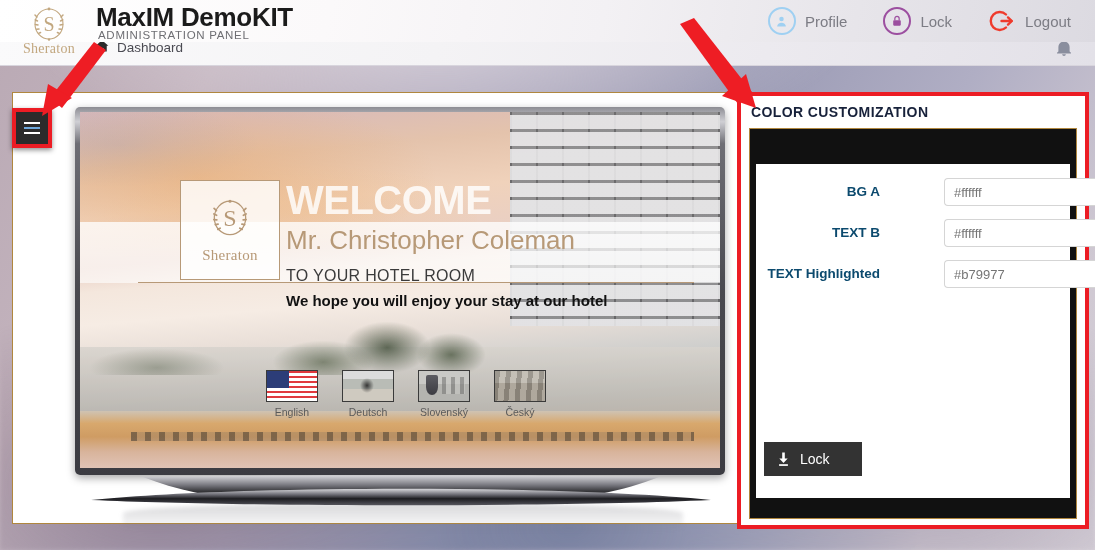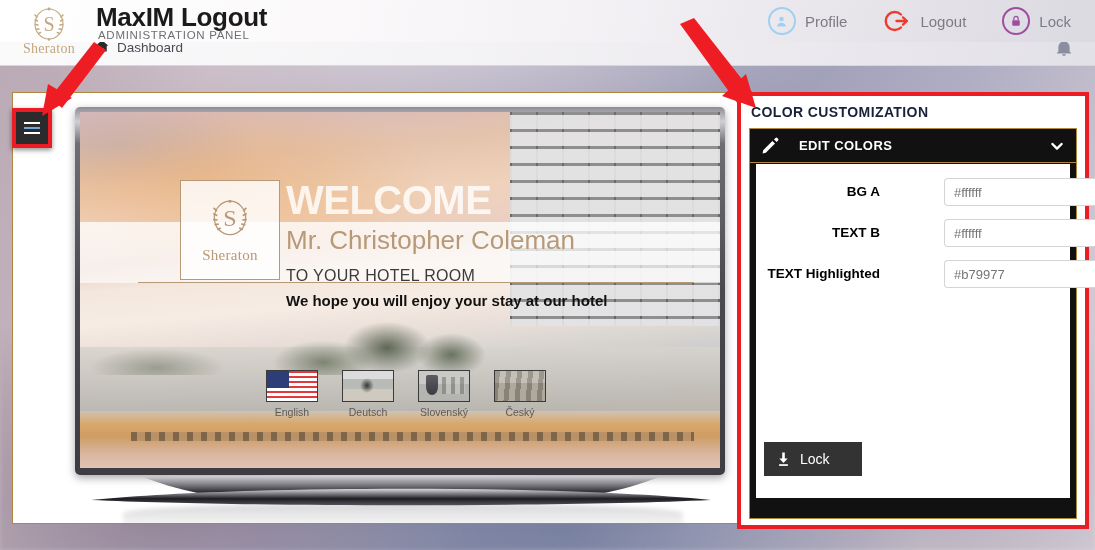--- a/index.html
+++ b/index.html
@@ -212,21 +212,21 @@
   .widget-hdr .pencil { width:17px; height:17px; color:#ffffff; }
   .widget-hdr .wtitle { margin-left:20px; font-size:13px; font-weight:bold; letter-spacing:.4px; }
   .widget-hdr .caret { margin-left:auto; width:14px; height:14px; color:#ffffff; }
   .widget-body {
     position:absolute; left:6px; right:6px; top:35px; bottom:42px;
     background:#ffffff; padding:14px 10px 0 10px;
   }
   .row { display:flex; align-items:flex-start; justify-content:flex-end; margin-bottom:13px; }
   .row-label {
     width:135px; text-align:right; padding-right:16px; padding-top:6px;
-    font-size:13.5px; font-weight:bold; color:#000000; line-height:1.15;
+    font-size:13.5px; font-weight:bold; color:#0c4a6e; line-height:1.15;
   }
   .input-group { display:flex; width:164px;padding-left:48px; }
   .chex {
     flex:1; height:28px; border:1px solid #d5d5d5; border-right:none;
     border-radius:4px 0 0 4px; padding:0 9px;
     font-family:"Liberation Sans", sans-serif; font-size:13px; color:#8d8d8d;
     background:#fff; outline:none;
   }
   .swatch-wrap {
     width:38px; height:28px; border:1px solid #d5d5d5; border-radius:0 4px 4px 0;
@@ -275,51 +275,51 @@
         <g stroke="#c2a77f" stroke-width="1.5" stroke-linecap="round">
           <path d="M8 13 L6 11 M8.5 17 L6.2 15.8 M9 21 L6.4 20.6 M10 25 L7.6 25.2 M11.6 28.5 L9.6 29.4"></path>
           <path d="M32 13 L34 11 M31.5 17 L33.8 15.8 M31 21 L33.6 20.6 M30 25 L32.4 25.2 M28.4 28.5 L30.4 29.4"></path>
         </g>
         <text x="20" y="27" text-anchor="middle" font-family="Liberation Serif, serif" font-size="20" fill="#c2a77f">S</text>
       </svg>
     </div>
     <div class="brand-word">Sheraton</div>
   </div>
 
-  <div class="app-title">MaxIM Logout</div>
+  <div class="app-title">MaxIM DemoKIT</div>
   <div class="app-sub">ADMINISTRATION PANEL</div>
 
   <div class="hdr-actions">
     <div class="hdr-btn">
       <span class="circ profile">
         <svg viewBox="0 0 24 24" width="15" height="15" fill="currentColor">
           <circle cx="12" cy="8" r="3.6"></circle>
             <path d="M5 20c0-4 3.4-6.2 7-6.2S19 16 19 20z"></path>
         </svg>
       </span>
       <span>Profile</span>
     </div>
     <div class="hdr-btn">
+      <span class="circ lock">
+        <svg viewBox="0 0 24 24" width="14" height="14" fill="none" stroke="currentColor" stroke-width="2.1">
+          <rect x="5.5" y="10.5" width="13" height="9.5" rx="1.4" fill="currentColor" stroke="none"></rect>
+          <path d="M8.3 10.5V7.8a3.7 3.7 0 017.4 0v2.7"></path>
+        </svg>
+      </span>
+      <span>Lock</span>
+    </div>
+    <div class="hdr-btn">
       <span class="logout-ico">
         <svg viewBox="0 0 28 28" width="28" height="28" fill="none" stroke="#ef3b2d" stroke-width="2.4">
           <path d="M18 7.5A9 9 0 1018 20.5" stroke-linecap="round"></path>
           <path d="M13.5 14h10" stroke-linecap="round"></path>
           <path d="M20 10.4L23.8 14 20 17.6" stroke-linecap="round" stroke-linejoin="round"></path>
         </svg>
       </span>
       <span>Logout</span>
-    </div>
-    <div class="hdr-btn">
-      <span class="circ lock">
-        <svg viewBox="0 0 24 24" width="14" height="14" fill="none" stroke="currentColor" stroke-width="2.1">
-          <rect x="5.5" y="10.5" width="13" height="9.5" rx="1.4" fill="currentColor" stroke="none"></rect>
-          <path d="M8.3 10.5V7.8a3.7 3.7 0 017.4 0v2.7"></path>
-        </svg>
-      </span>
-      <span>Lock</span>
     </div>
   </div>
 </div>
 
 <div class="subhdr">
   <div class="crumb">
     <span>
       <svg viewBox="0 0 18 18" width="14" height="14" fill="#2b2b2b">
         <path d="M9 1.6L0.8 8.6h2.1V16h4.3v-4.3h3.6V16h4.3V8.6h2.1z"></path>
       </svg>
@@ -409,33 +409,20 @@
     </div>
     <div class="tv-reflect"></div>
   </div>
 
 </div>
 
 <div class="redbox">
   <div class="panel-title">COLOR CUSTOMIZATION</div>
 
   <div class="widget">
-    <div class="widget-hdr">
-      <span class="pencil">
-        <svg viewBox="0 0 17 17" width="17" height="17" fill="#ffffff">
-          <path d="M1.2 13.2L0.6 16.4l3.2-0.6 9.2-9.2-2.6-2.6zM14.6 5.1l1.5-1.5a1.3 1.3 0 000-1.8l-.8-.8a1.3 1.3 0 00-1.8 0l-1.5 1.5z"></path>
-        </svg>
-      </span>
-      <span class="wtitle">EDIT COLORS</span>
-      <span class="caret">
-        <svg viewBox="0 0 14 14" width="14" height="14" fill="none" stroke="#ffffff" stroke-width="2.4">
-          <path d="M2.4 5 L7 9.6 L11.6 5" stroke-linecap="round" stroke-linejoin="round"></path>
-        </svg>
-      </span>
-    </div>
 
     <div class="widget-body">
       <div class="row">
         <div class="row-label">BG A</div>
         <div class="input-group">
           <input class="chex" placeholder="#ffffff" style="">
           <span class="swatch-wrap">
             <span class="swatch" style="background:#ffffff"></span>
           </span>
         </div>

